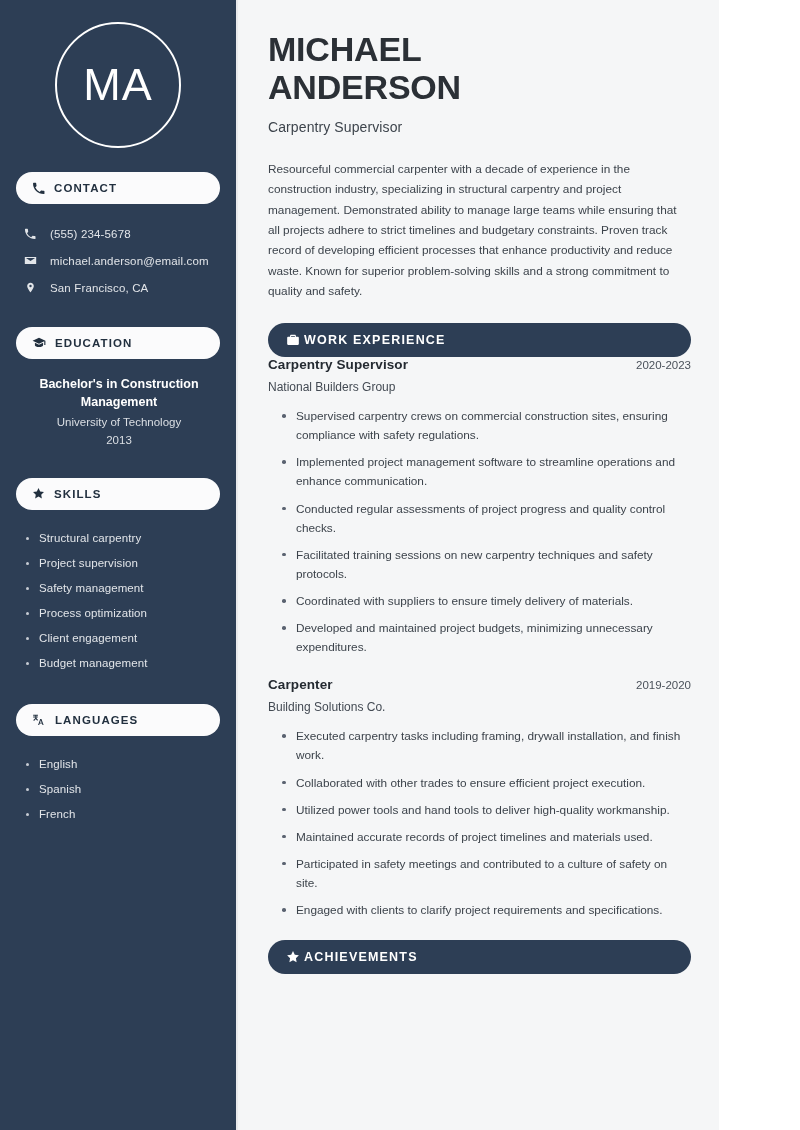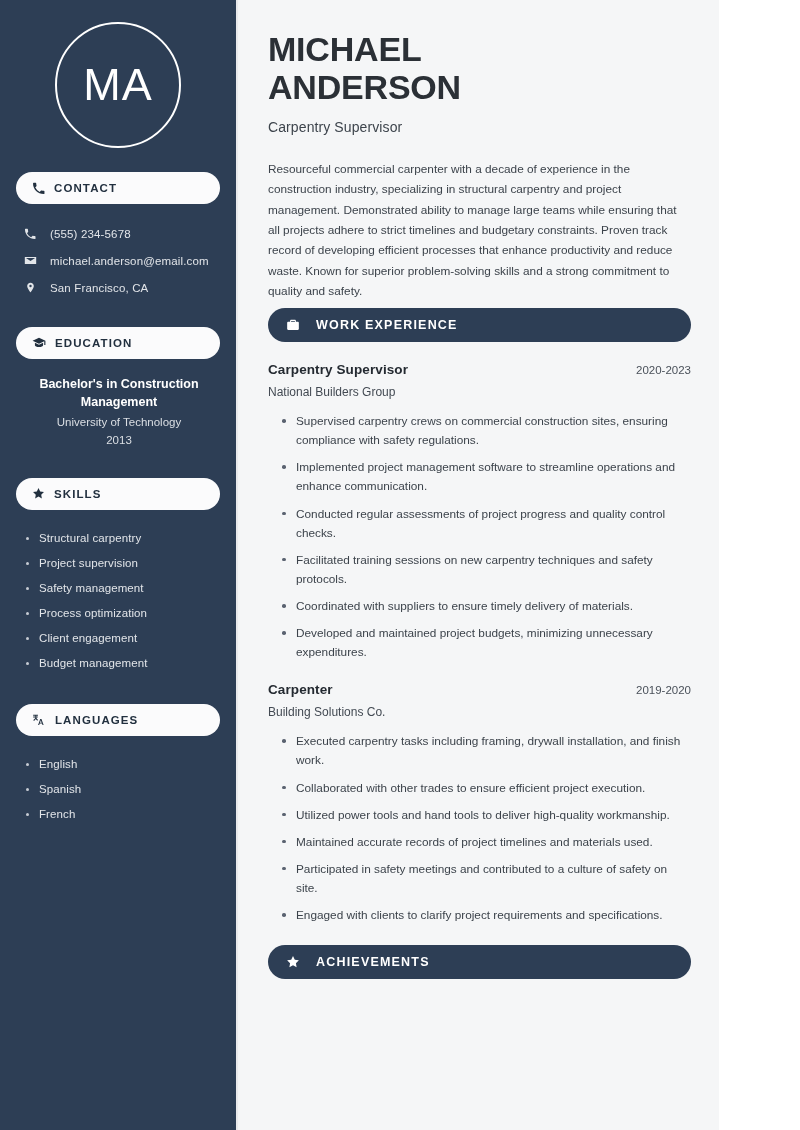--- a/index.html
+++ b/index.html
@@ -141,34 +141,33 @@
     color: #3d444c;
     margin-top: 13px;
     letter-spacing: .1px;
   }
 
   .summary {
     font-size: 11.8px;
     color: #3c434b;
     line-height: 1.72;
     margin-top: 24px;
-    margin-bottom: 7px;
+    margin-bottom: 22px;
     max-width: 506px;
   }
 
   .sec-head {
     background: #2d3e55;
     color: #ffffff;
     border-radius: 999px;
     height: 34px;
     display: flex;
     align-items: center;
     padding: 0 18px;
-    gap: 16px;
-    margin-bottom: 20px;
+    gap: 4px;
   }
   .sec-head .sec-label {
     font-size: 12.5px;
     font-weight: bold;
     letter-spacing: 1.2px;
     text-transform: uppercase;
   }
   .sec-head .ico { display: flex; align-items: center; }
 
   .job { margin-bottom: 20px; }

